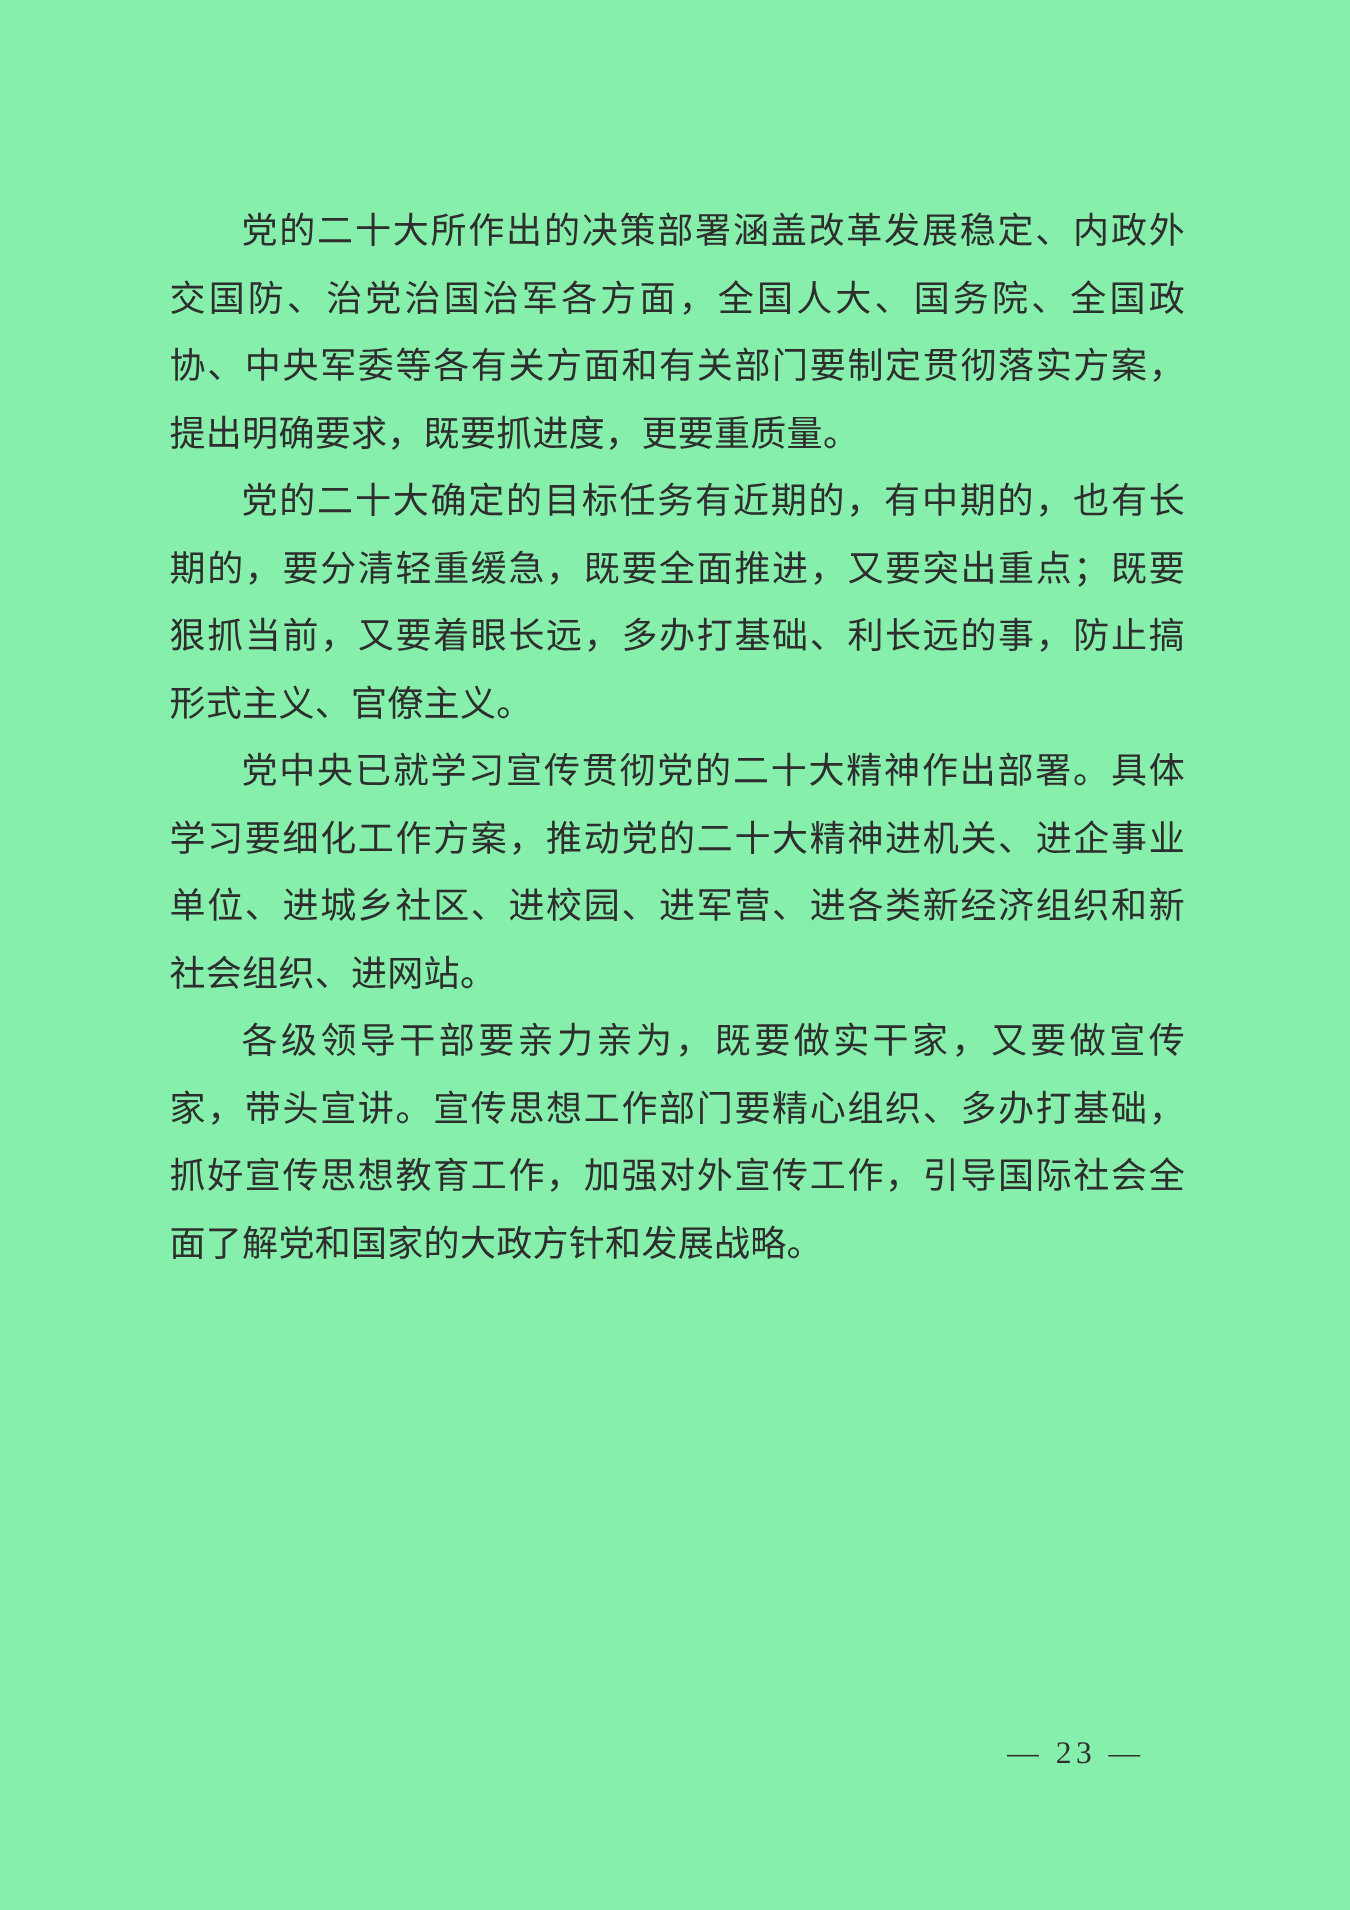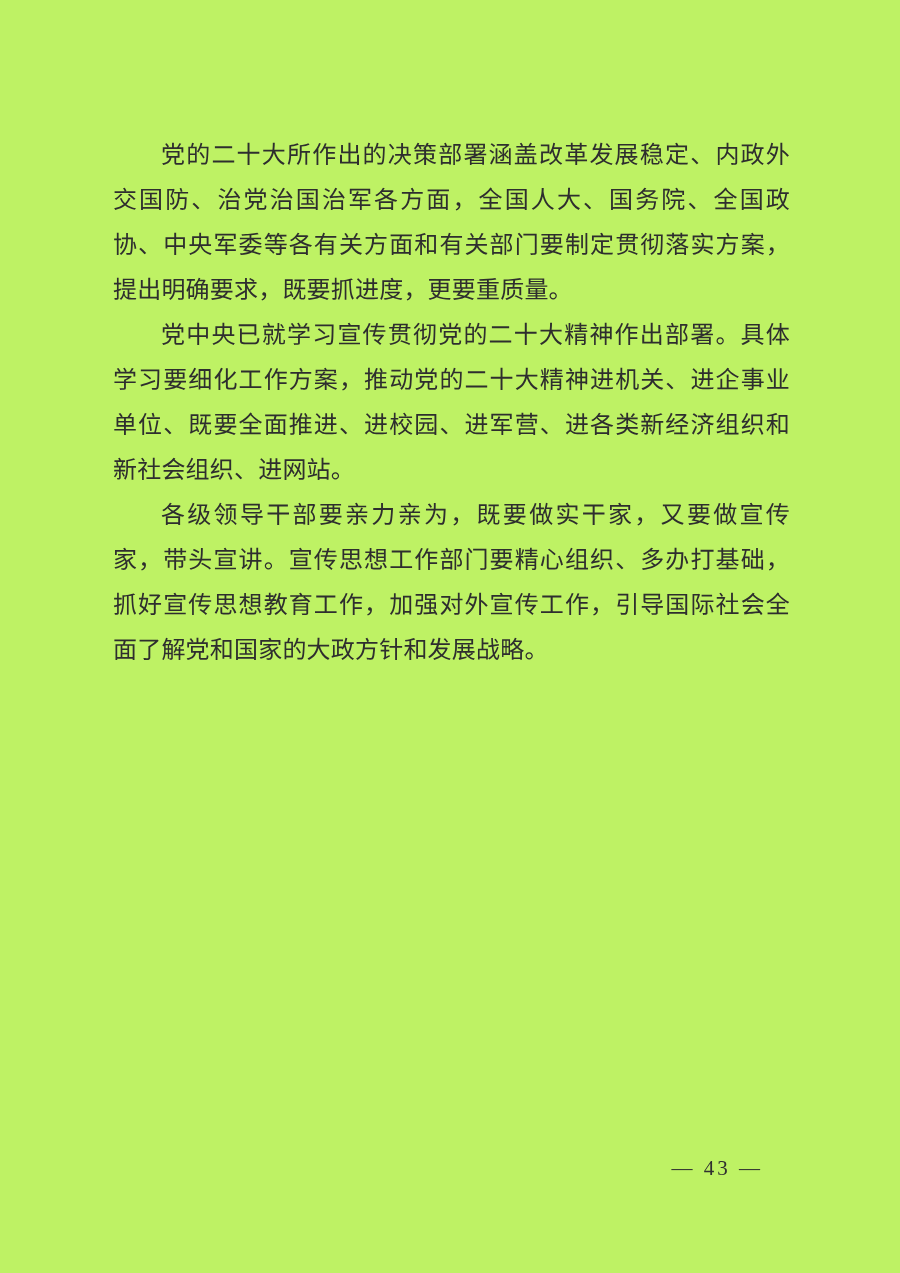--- a/index.html
+++ b/index.html
@@ -6,21 +6,21 @@
 
   html, body {
     background: #ffffff;
     font-family: "Liberation Serif", "DejaVu Serif", serif;
   }
 
   .page {
     position: relative;
     width: 900px;
     height: 1273px;
-    background: #bef264;
+    background: #86efac;
     overflow: hidden;
   }
 
   .content {
     position: absolute;
     left: 113px;
     top: 133px;
     width: 677px;
     font-size: 24px;
     line-height: 45px;
@@ -46,17 +46,18 @@
     white-space: nowrap;
     font-family: "Liberation Serif", "DejaVu Serif", serif;
   }
 </style>
 </head>
 <body>
 
 <div class="page">
   <div class="content">
     <p class="para">党的二十大所作出的决策部署涵盖改革发展稳定、内政外交国防、治党治国治军各方面，全国人大、国务院、全国政协、中央军委等各有关方面和有关部门要制定贯彻落实方案，提出明确要求，既要抓进度，更要重质量。</p>
-    <p class="para">党中央已就学习宣传贯彻党的二十大精神作出部署。具体学习要细化工作方案，推动党的二十大精神进机关、进企事业单位、既要全面推进、进校园、进军营、进各类新经济组织和新社会组织、进网站。</p>
+    <p class="para">党的二十大确定的目标任务有近期的，有中期的，也有长期的，要分清轻重缓急，既要全面推进，又要突出重点；既要狠抓当前，又要着眼长远，多办打基础、利长远的事，防止搞形式主义、官僚主义。</p>
+    <p class="para">党中央已就学习宣传贯彻党的二十大精神作出部署。具体学习要细化工作方案，推动党的二十大精神进机关、进企事业单位、进城乡社区、进校园、进军营、进各类新经济组织和新社会组织、进网站。</p>
     <p class="para">各级领导干部要亲力亲为，既要做实干家，又要做宣传家，带头宣讲。宣传思想工作部门要精心组织、多办打基础，抓好宣传思想教育工作，加强对外宣传工作，引导国际社会全面了解党和国家的大政方针和发展战略。</p>
   </div>
-  <div class="folio">— 43 —</div>
+  <div class="folio">— 23 —</div>
 </div>
 
 </body></html>

